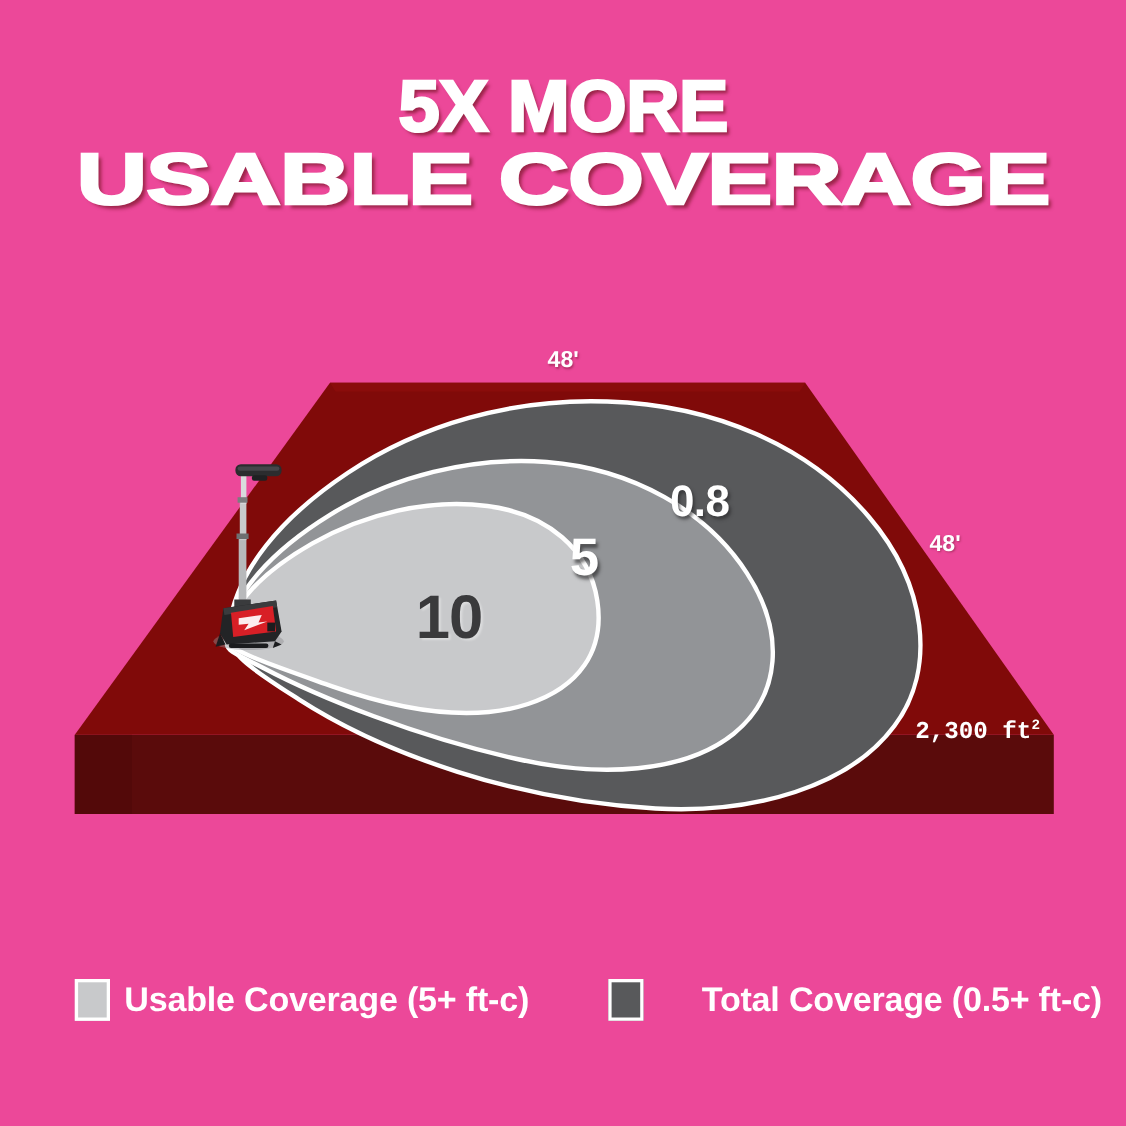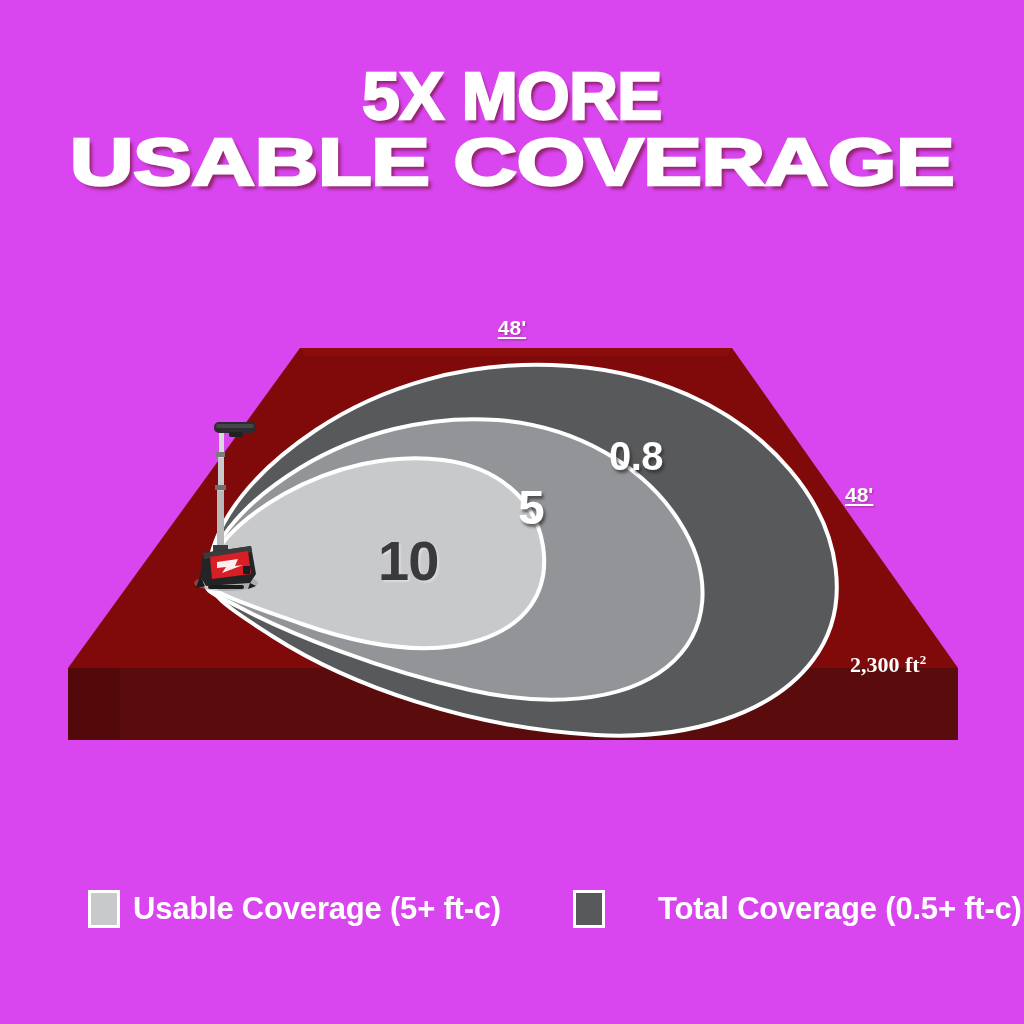--- a/index.html
+++ b/index.html
@@ -8,21 +8,21 @@
     padding: 0;
     background: #ffffff;
   }
   body {
     font-family: "Liberation Sans", sans-serif;
   }
   #stage {
     position: relative;
     width: 1024px;
     height: 1024px;
-    background: #d946ef;
+    background: #ec4899;
     overflow: hidden;
   }
 
   
   .headline {
     position: absolute;
     left: 0;
     width: 1024px;
     text-align: center;
     color: #ffffff;
@@ -57,30 +57,29 @@
 
   
   .dim-label {
     position: absolute;
     color: #ffffff;
     font-family: "Liberation Sans Narrow", "Liberation Sans", sans-serif;
     font-weight: bold;
     font-size: 21px;
     white-space: nowrap;
     text-shadow: 1px 1px 2px rgba(60,0,0,.35);
-    text-decoration: underline;
   }
   #dim-top  { top: 316px; left: 0; width: 1024px; text-align: center; }
   #dim-right{ top: 483px; left: 845px; }
   #area-label {
     position: absolute;
     top: 652px;
-    left: 850px;
-    color: #ffffff;
-    font-family: Liberation Serif, serif;
+    left: 832px;
+    color: #ffffff;
+    font-family: Liberation Mono, monospace;
     font-weight: bold;
     font-size: 22px;
     white-space: nowrap;
   }
   #area-label sup { font-size: 13px; vertical-align: super; }
 
   
   .zone-label {
     position: absolute;
     font-family: "Liberation Sans Narrow", "Liberation Sans", sans-serif;
@@ -115,21 +114,20 @@
     top: 888px;
     left: 68px;
     width: 900px;
     height: 50px;
   }
   .legend-item {
     position: absolute;
     display: flex;
     align-items: center;
     height: 42px;
-    margin-left: 20px;
   }
   #legend-item-0 { left: 0px;   top: 0; }
   #legend-item-1 { left: 485px; top: 0; gap: 40px; }
   .legend-swatch {
     width: 26px;
     height: 32px;
     border: 3px solid #ffffff;
     box-sizing: content-box;
     flex: 0 0 auto;
   }

